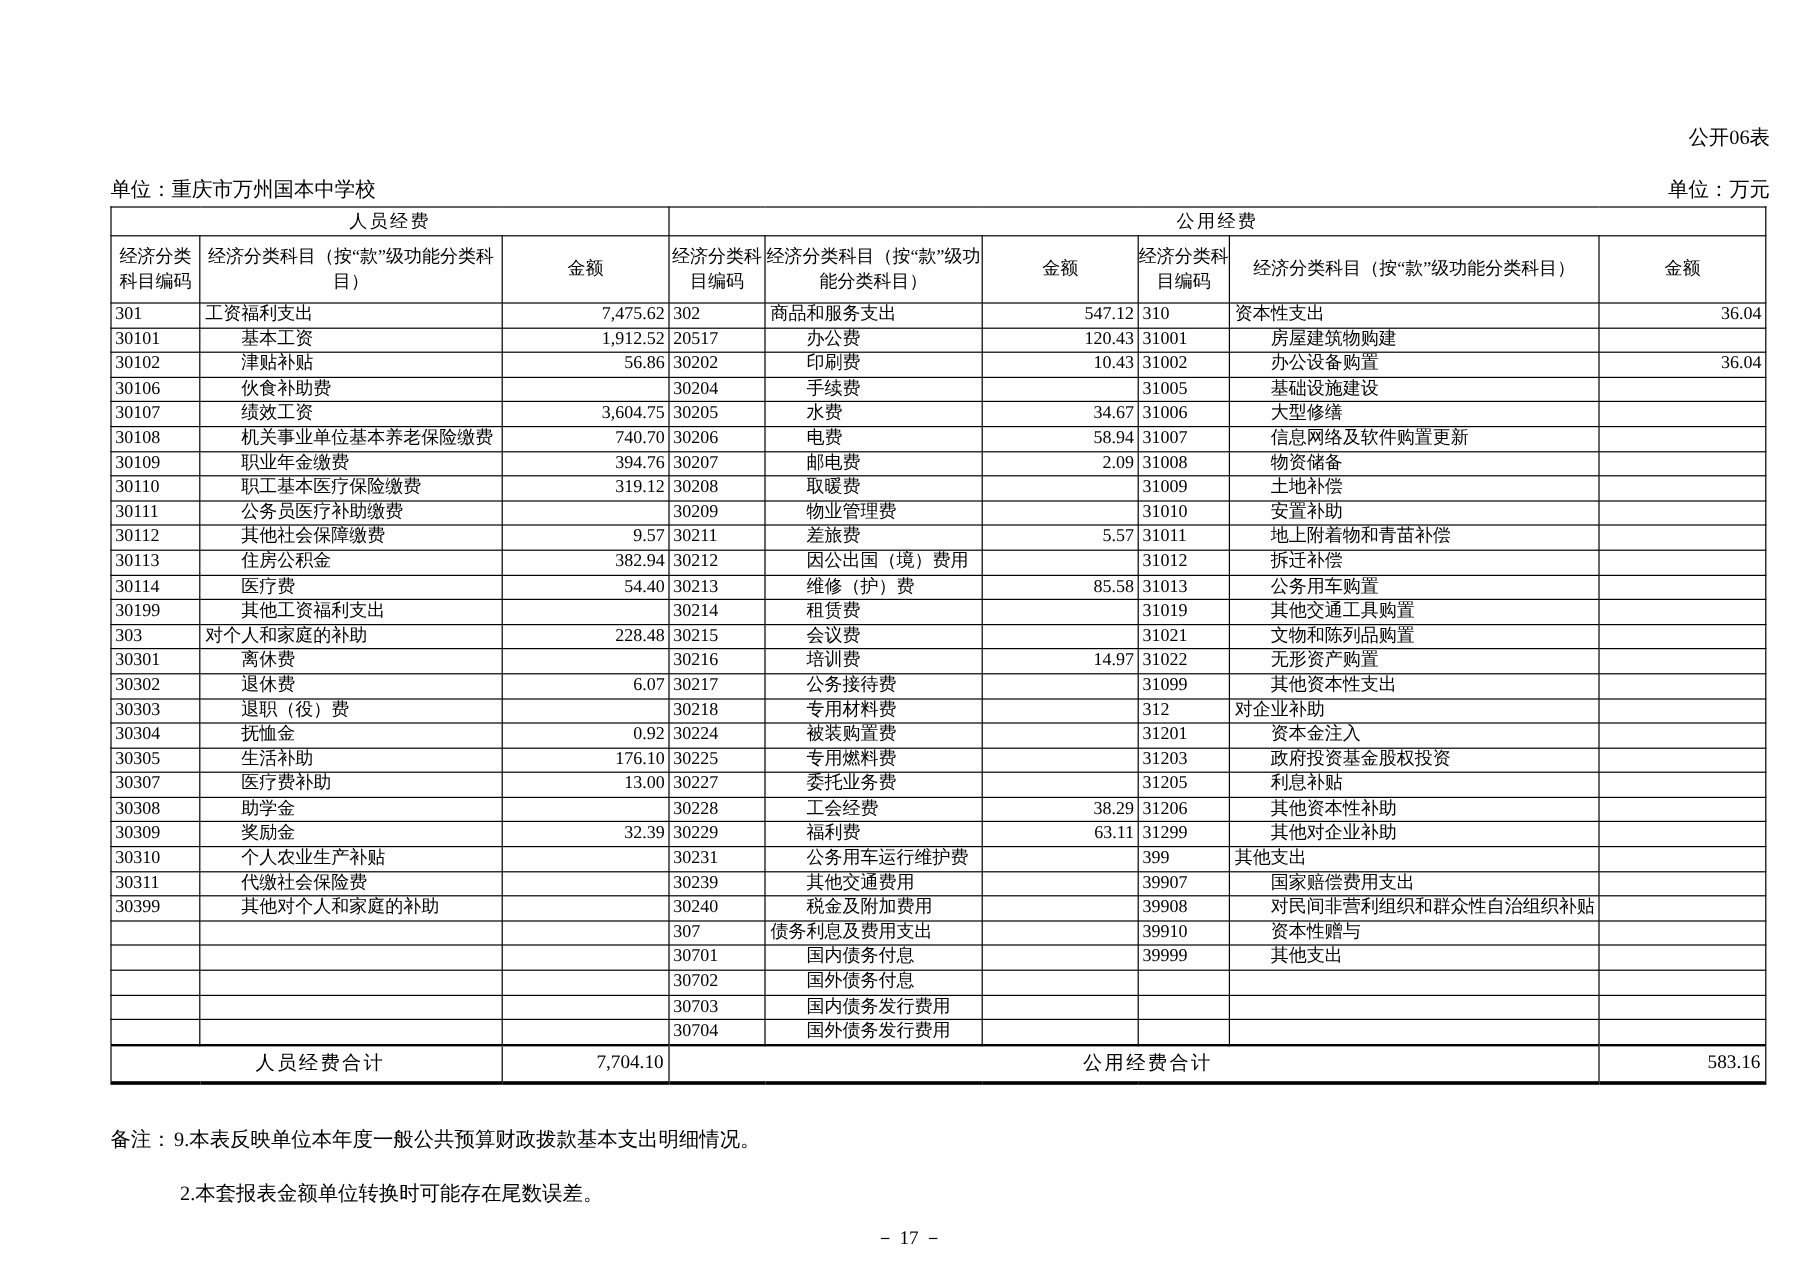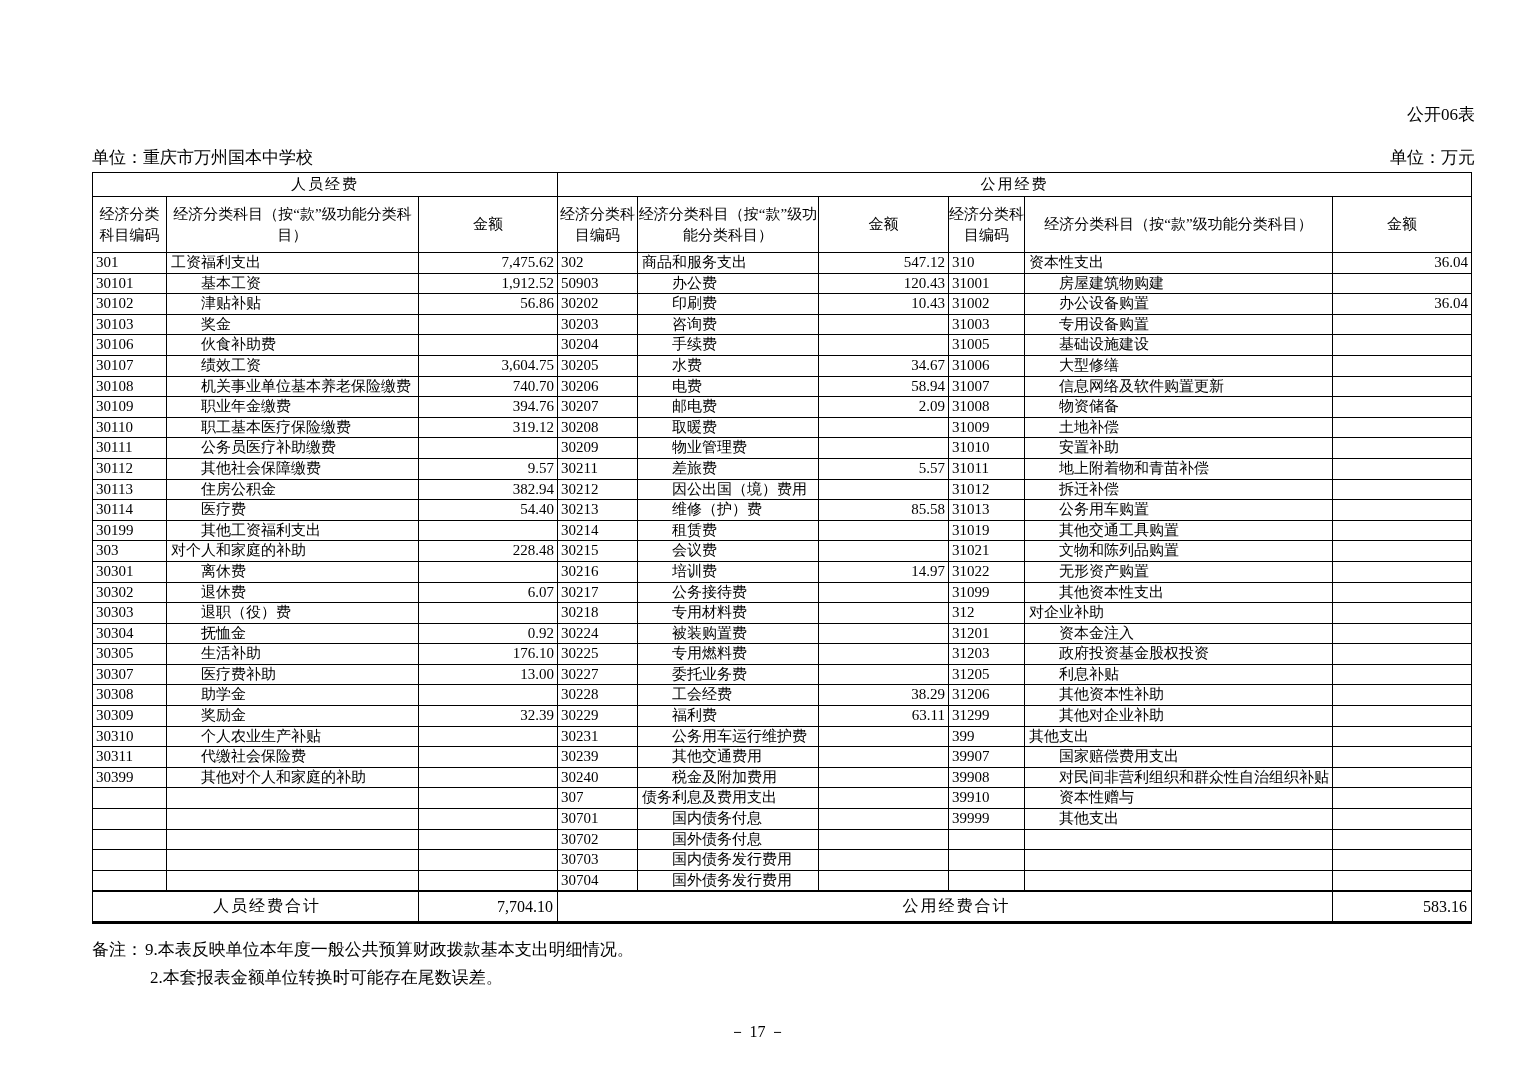--- a/index.html
+++ b/index.html
@@ -83,21 +83,21 @@
   }
   .budget-table tfoot td.total-label { text-align: center; letter-spacing: 2px; }
   .budget-table tfoot td.total-amount { text-align: right; padding-right: 4px; }
   .notes {
     position: absolute;
     top: 936px; left: 92px;
     font-size: 17px;
     line-height: 1.65;
   }
   .note-prefix { margin-right: 2px; }
-  .note-line-2 { margin-left: 58px; }
+  .note-line-2 { margin-left: 58px; margin-top: 17px; }
   .pagenum {
     position: absolute;
     top: 1022px; left: 0;
     width: 100%;
     text-align: center;
     font-size: 16px;
   }
 </style>
 </head>
 <body>
@@ -146,48 +146,37 @@
           <td class="subject">商品和服务支出</td>
           <td class="amount">547.12</td>
           <td class="code">310</td>
           <td class="subject">资本性支出</td>
           <td class="amount">36.04</td>
         </tr>
         <tr>
           <td class="code">30101</td>
           <td class="subject indent">基本工资</td>
           <td class="amount">1,912.52</td>
-          <td class="code">50903</td>
+          <td class="code">20517</td>
           <td class="subject indent">办公费</td>
           <td class="amount">120.43</td>
           <td class="code">31001</td>
           <td class="subject indent">房屋建筑物购建</td>
           <td class="amount"></td>
         </tr>
         <tr>
           <td class="code">30102</td>
           <td class="subject indent">津贴补贴</td>
           <td class="amount">56.86</td>
           <td class="code">30202</td>
           <td class="subject indent">印刷费</td>
           <td class="amount">10.43</td>
           <td class="code">31002</td>
           <td class="subject indent">办公设备购置</td>
           <td class="amount">36.04</td>
-        </tr>
-        <tr>
-          <td class="code">30103</td>
-          <td class="subject indent">奖金</td>
-          <td class="amount"></td>
-          <td class="code">30203</td>
-          <td class="subject indent">咨询费</td>
-          <td class="amount"></td>
-          <td class="code">31003</td>
-          <td class="subject indent">专用设备购置</td>
-          <td class="amount"></td>
         </tr>
         <tr>
           <td class="code">30106</td>
           <td class="subject indent">伙食补助费</td>
           <td class="amount"></td>
           <td class="code">30204</td>
           <td class="subject indent">手续费</td>
           <td class="amount"></td>
           <td class="code">31005</td>
           <td class="subject indent">基础设施建设</td>

